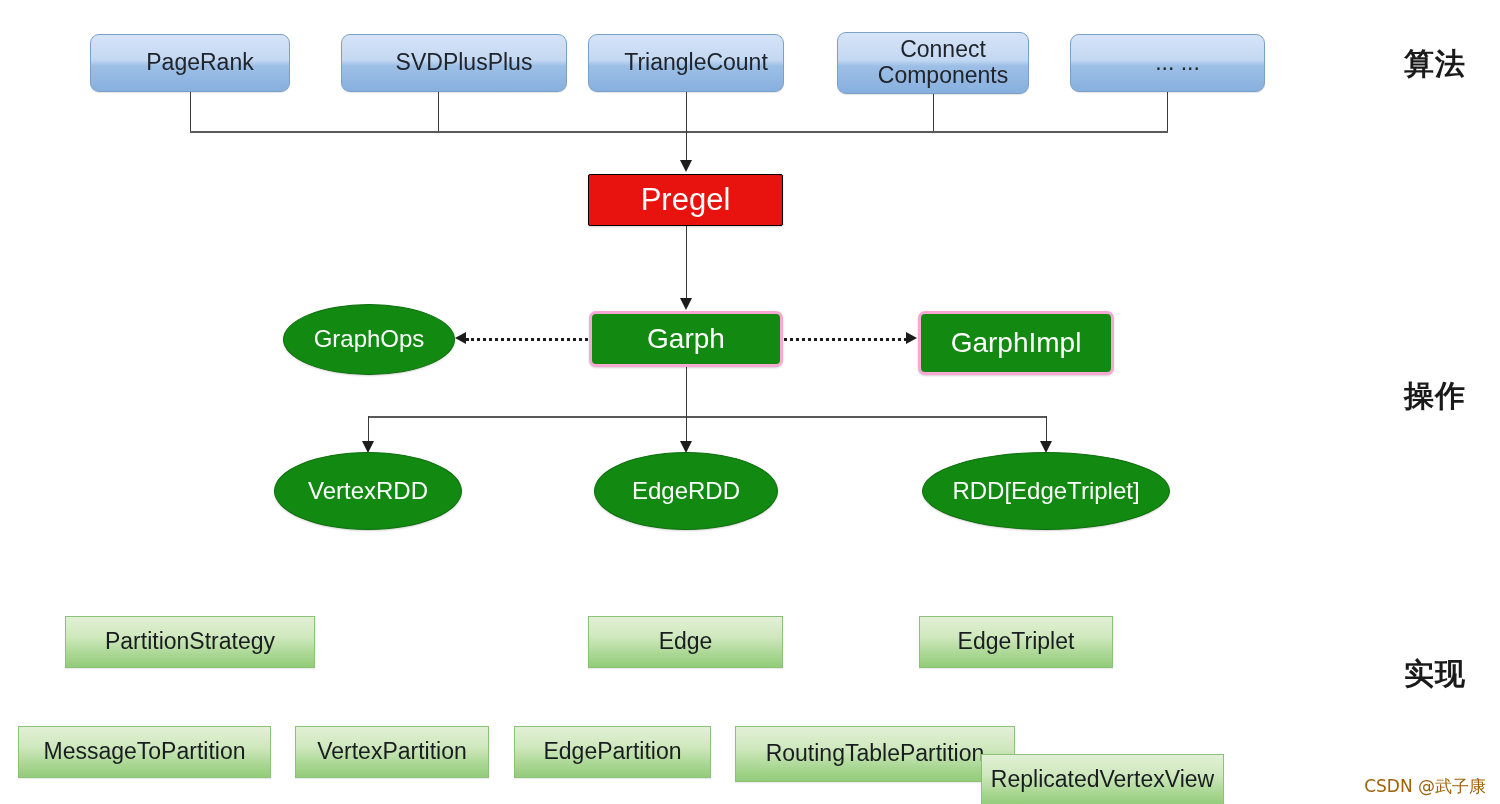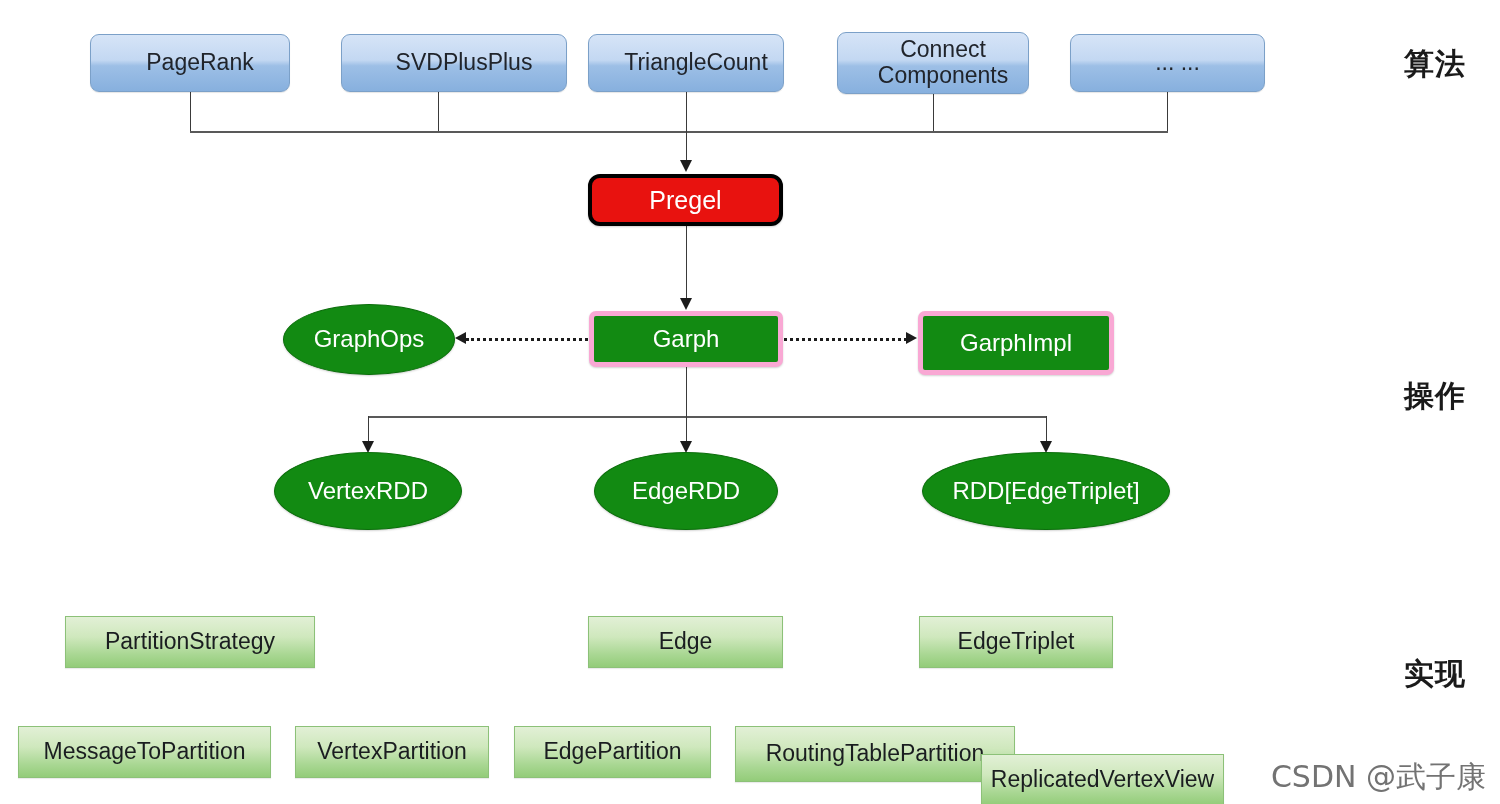--- a/index.html
+++ b/index.html
@@ -26,34 +26,34 @@
     border-radius:9px;
     color:#20242b;
     font-size:23px;
     box-shadow:0 1px 1px rgba(0,0,0,.10);
     padding-left:20px;
   }
 
   
   .pregel-box{
     background:#e8120f;
-    border:4px solid #000000;
-    border-radius:12px;
+    border:1px solid #000000;
+    border-radius:2px;
     color:#ffffff;
-    font-size:25px;
+    font-size:31px;
     box-shadow:0 1px 2px rgba(0,0,0,.18);
   }
 
   
   .green-box{
     background:#128a12;
-    border:5px solid #f9a8d4;
+    border:3px solid #f9a8d4;
     border-radius:7px;
     color:#ffffff;
-    font-size:24px;
+    font-size:28px;
     box-shadow:0 1px 2px rgba(0,0,0,.18);
   }
 
   
   .green-ellipse{
     background:#128a12;
     border:1px solid #0c6e0c;
     border-radius:50%;
     color:#ffffff;
     font-size:24px;
@@ -105,22 +105,22 @@
     border-top:6px solid transparent;
     border-bottom:6px solid transparent;
     border-left:11px solid #1c1c1c;
     z-index:2;
   }
 
   
   .watermark{
     position:absolute;
     right:14px;bottom:6px;
-    font-size:30px;
-    color:#737373;
+    font-size:17px;
+    color:#a16207;
     font-family:"DejaVu Sans","Liberation Sans",sans-serif;
     white-space:nowrap;
     z-index:6;
   }
 </style>
 </head>
 <body>
 
 <div id="stage">
 

